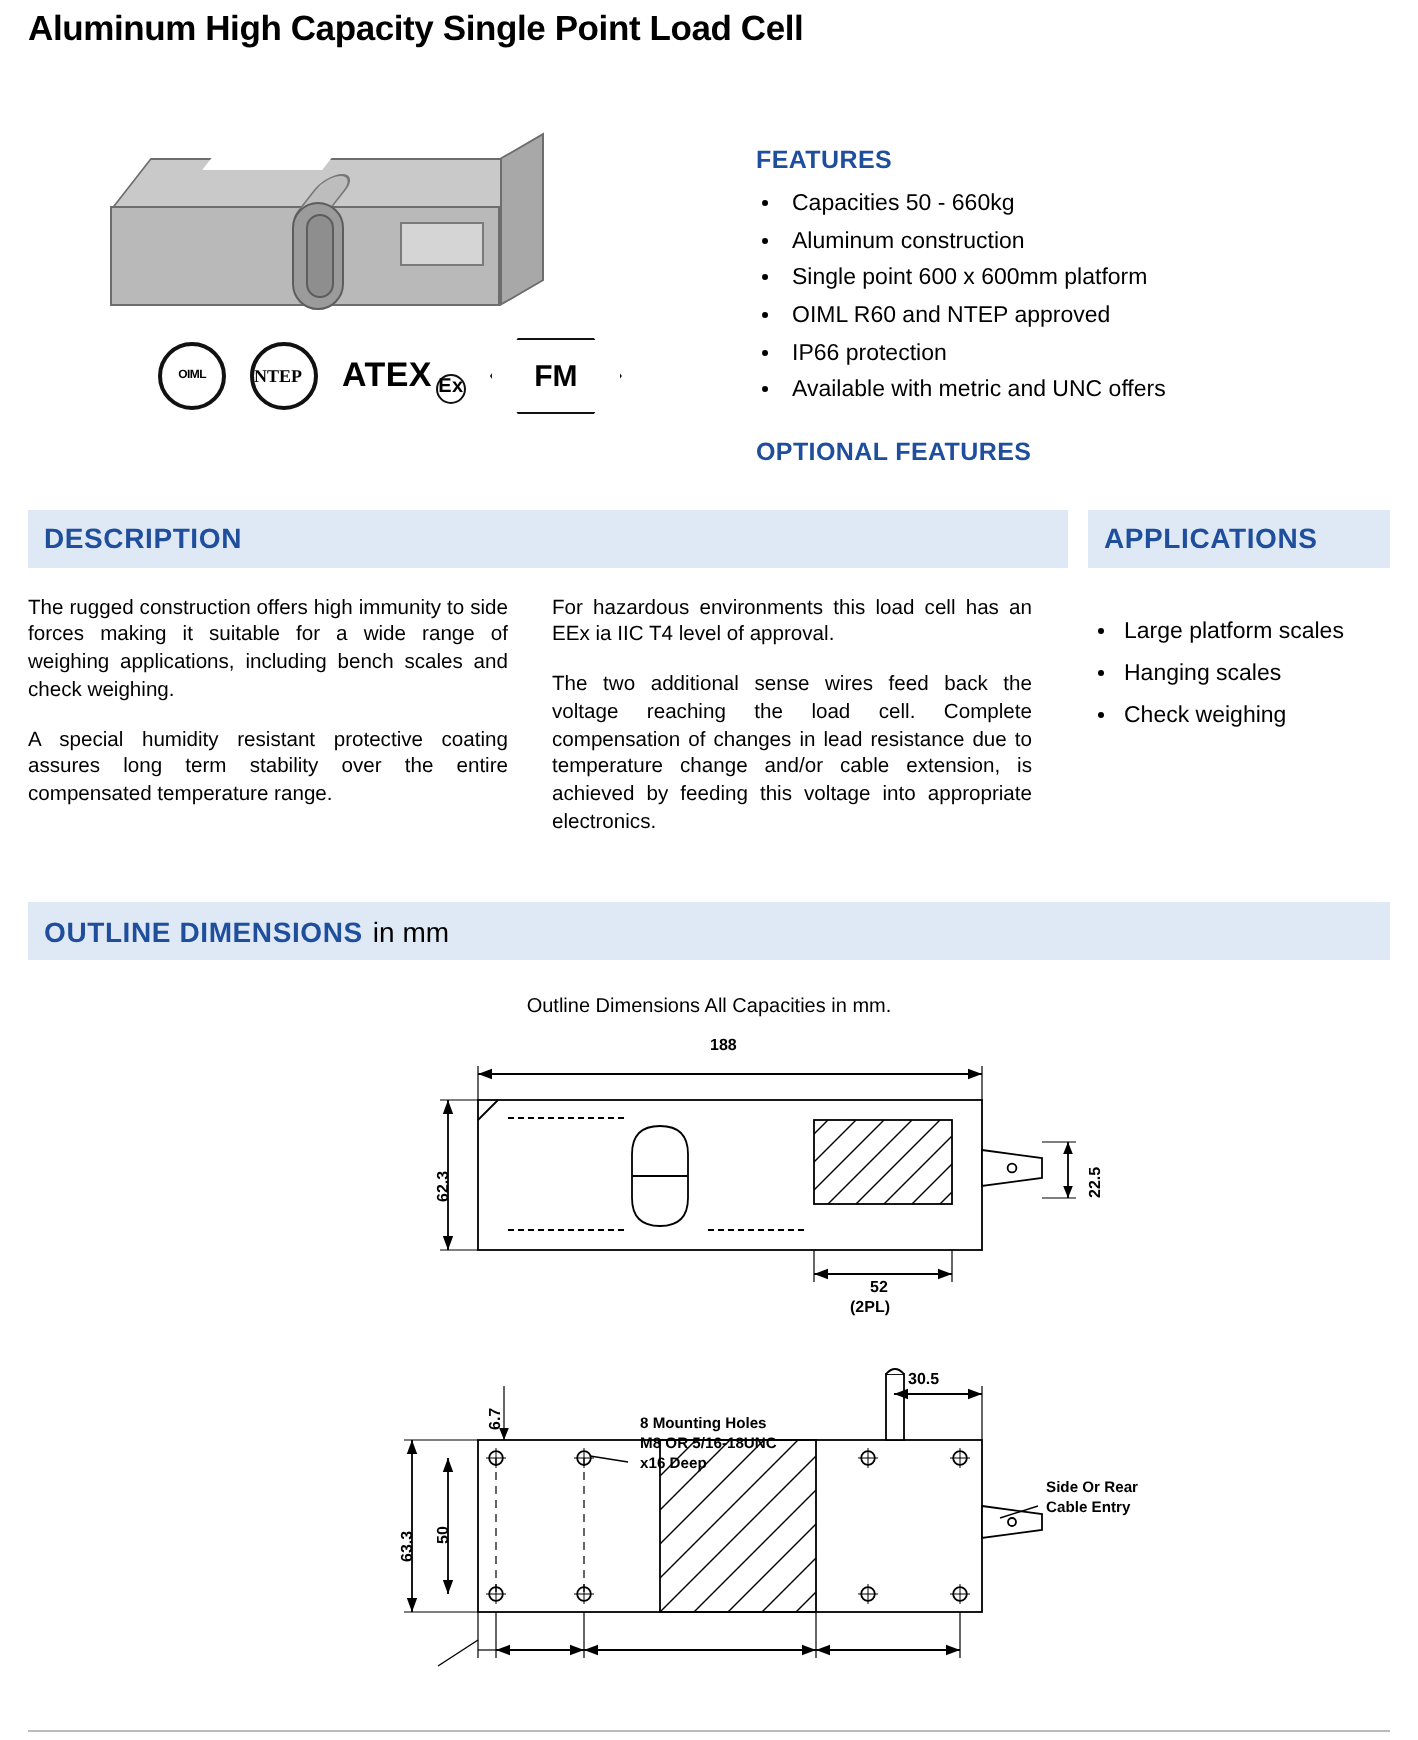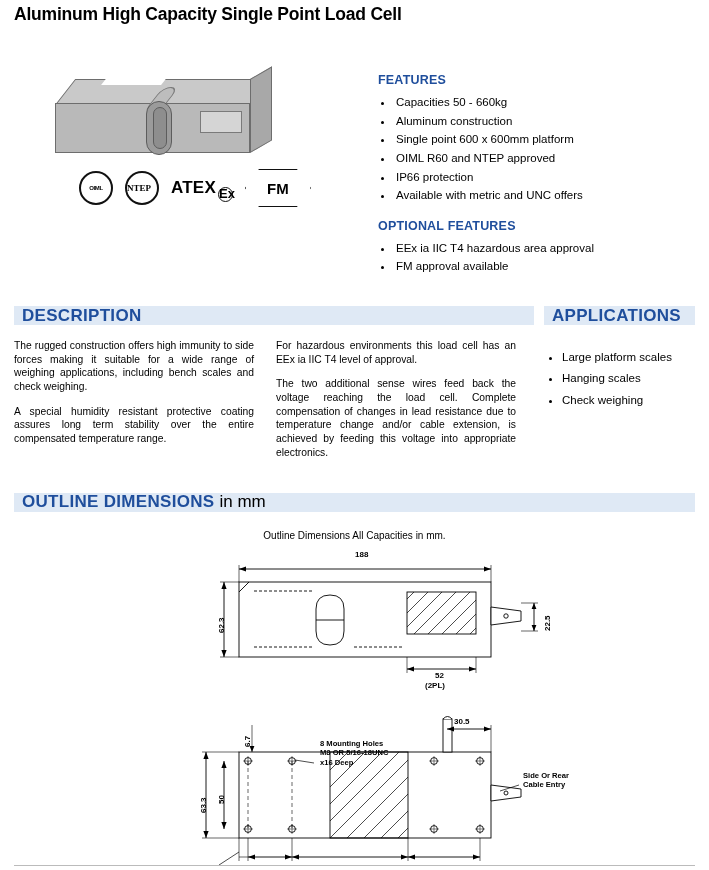--- a/index.html
+++ b/index.html
@@ -138,21 +138,21 @@
   }
   .atex {
     font-size: 17px; font-weight: bold; letter-spacing: 0.2px;
     display: flex; align-items: center; gap: 2px;
   }
   .ex-badge {
     display: inline-block;
     border: 1.5px solid #111;
     border-radius: 50%;
     width: 15px; height: 15px;
-    font-size: 13px; line-height: 12px; text-align: center;
+    font-size: 10px; line-height: 12px; text-align: center;
     font-weight: bold;
     margin-top: 12px;
   }
   .fm-diamond {
     position: relative;
     width: 66px; height: 38px;
     display: flex; align-items: center; justify-content: center;
     font-size: 15px; font-weight: bold;
   }
   .fm-diamond::before {
@@ -179,25 +179,25 @@
     margin: 0 0 14px 0;
     padding-left: 16px;
     font-size: 11.5px;
     line-height: 1.62;
   }
   ul.feat-list li { padding-left: 2px; }
 
   
   .bar {
     background: #dfe9f5;
-    height: 19px;
+    height: 29px;
     display: flex;
     align-items: center;
     padding-left: 8px;
-    font-size: 17px;
+    font-size: 14px;
     font-weight: bold;
     color: #1f4e9c;
     letter-spacing: 0.3px;
   }
   .bar .normal { font-weight: normal; color: #000; letter-spacing: 0; }
 
   .desc-row {
     display: flex;
     gap: 10px;
     margin-top: 14px;
@@ -303,24 +303,20 @@
       <div class="feat-head">FEATURES</div>
       <ul class="feat-list">
         <li>Capacities 50 - 660kg</li>
         <li>Aluminum construction</li>
         <li>Single point 600 x 600mm platform</li>
         <li>OIML R60 and NTEP approved</li>
         <li>IP66 protection</li>
         <li>Available with metric and UNC offers</li>
       </ul>
       <div class="feat-head">OPTIONAL FEATURES</div>
-      <ul class="feat-list">
-        <li>EEx ia IIC T4 hazardous area approval</li>
-        <li>FM approval available</li>
-      </ul>
     </div>
   </div>
 
   <div class="section-wrap">
     <div style="display:flex; gap:10px;">
       <div style="width:520px;">
         <div class="bar">
           <span>DESCRIPTION</span>
         </div>
       </div>

